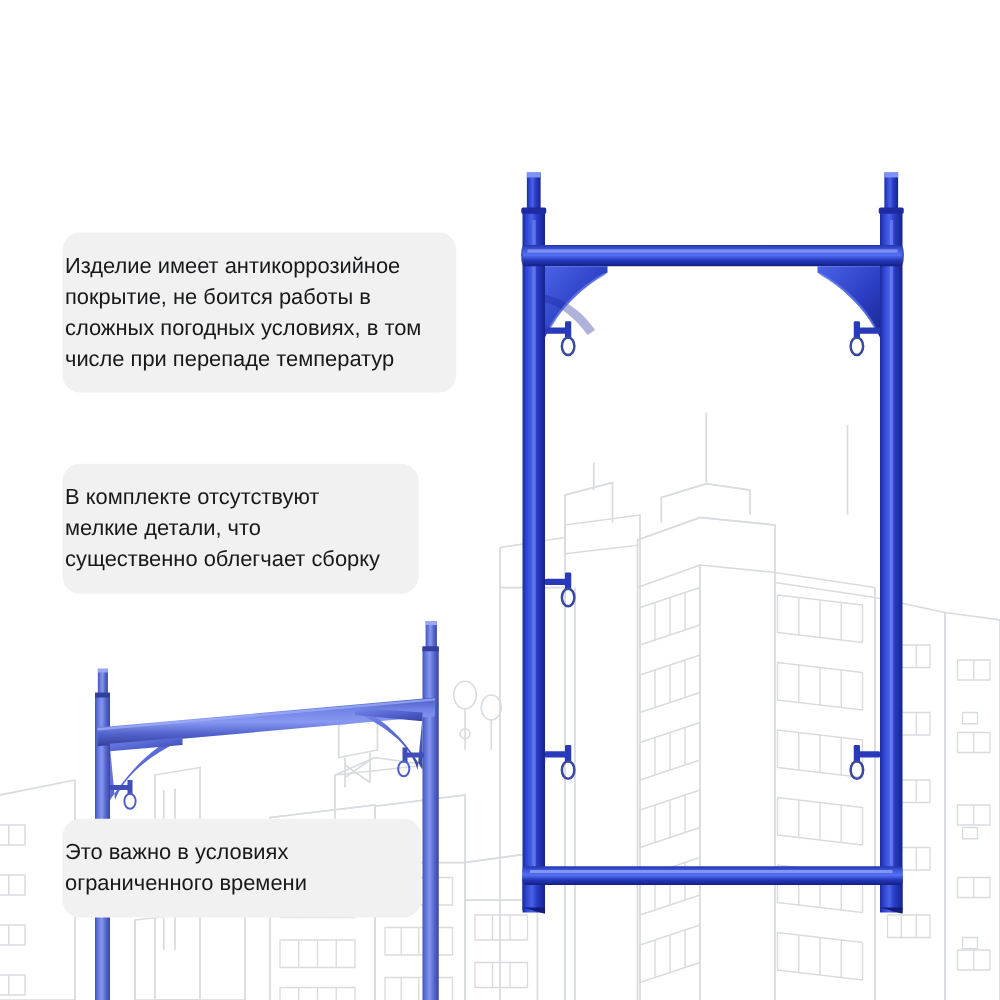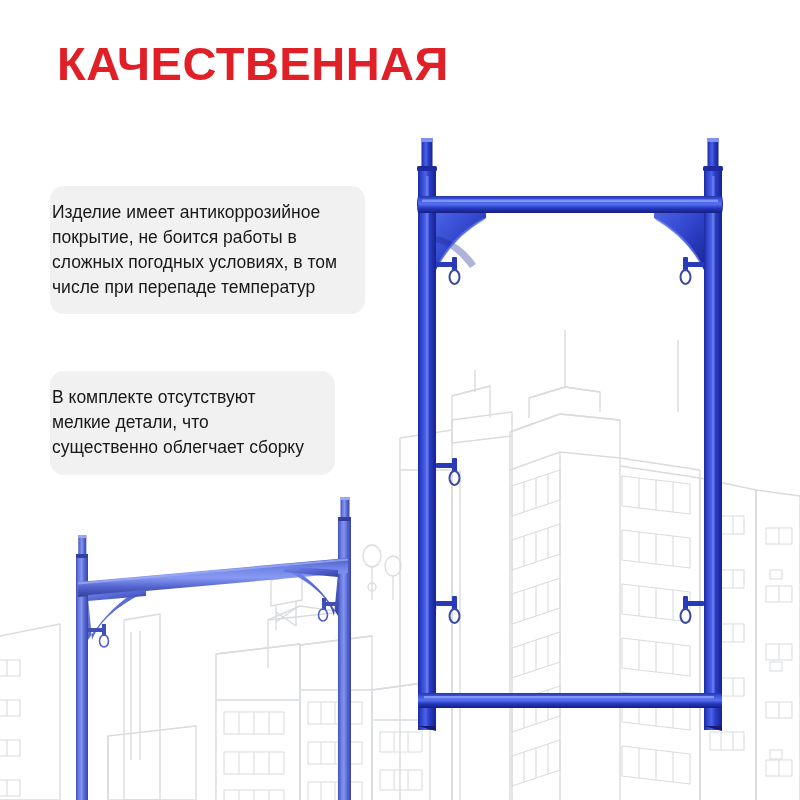--- a/index.html
+++ b/index.html
@@ -430,24 +430,26 @@
         <ellipse cx="685.5" cy="277" rx="5" ry="7" fill="none" stroke="#39499f" stroke-width="2"></ellipse>
       </g>
       <g>
         <rect x="685" y="601" width="19" height="5" rx="1" fill="#283aba"></rect>
         <rect x="683" y="596" width="5" height="14" rx="1" fill="#283aba"></rect>
         <ellipse cx="685.5" cy="616" rx="5" ry="7" fill="none" stroke="#39499f" stroke-width="2"></ellipse>
       </g>
     </g>
   </svg>
 
-  <div id="page-title">КАЧЕСТВЕННАЯ</div>
 
   <div class="callout" id="callout-1">
     <p>Изделие имеет антикорро­зийное покрытие, не боится работы в сложных погодных условиях, в том числе при перепаде температур</p>
   </div>
 
   <div class="callout" id="callout-2">
     <p>В комплекте отсутствуют мелкие детали, что существенно облегчает сборку</p>
   </div>
 
+  <div class="callout" id="callout-3">
+    <p>Это важно в условиях ограниченного времени</p>
+  </div>
 
 </div>
 
 </body></html>

